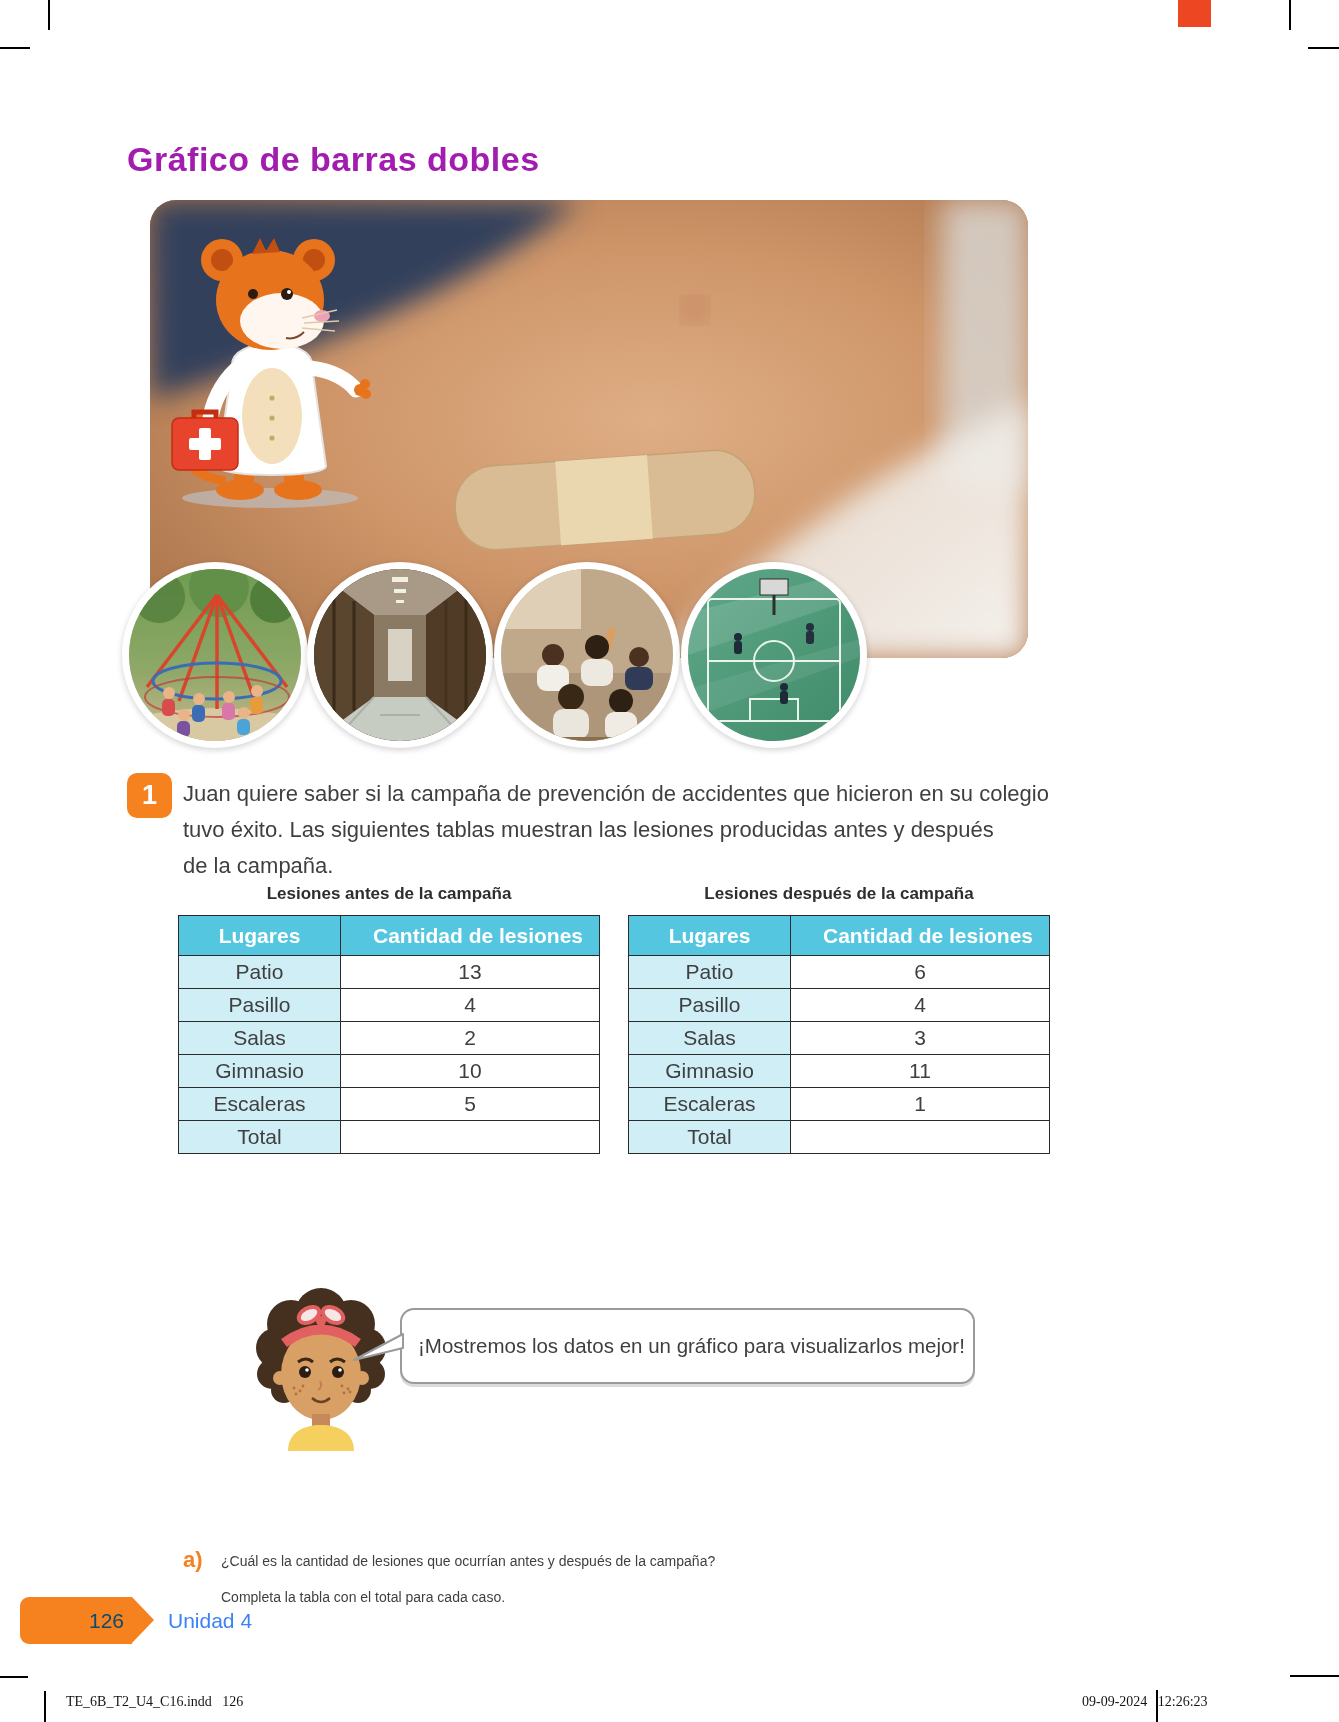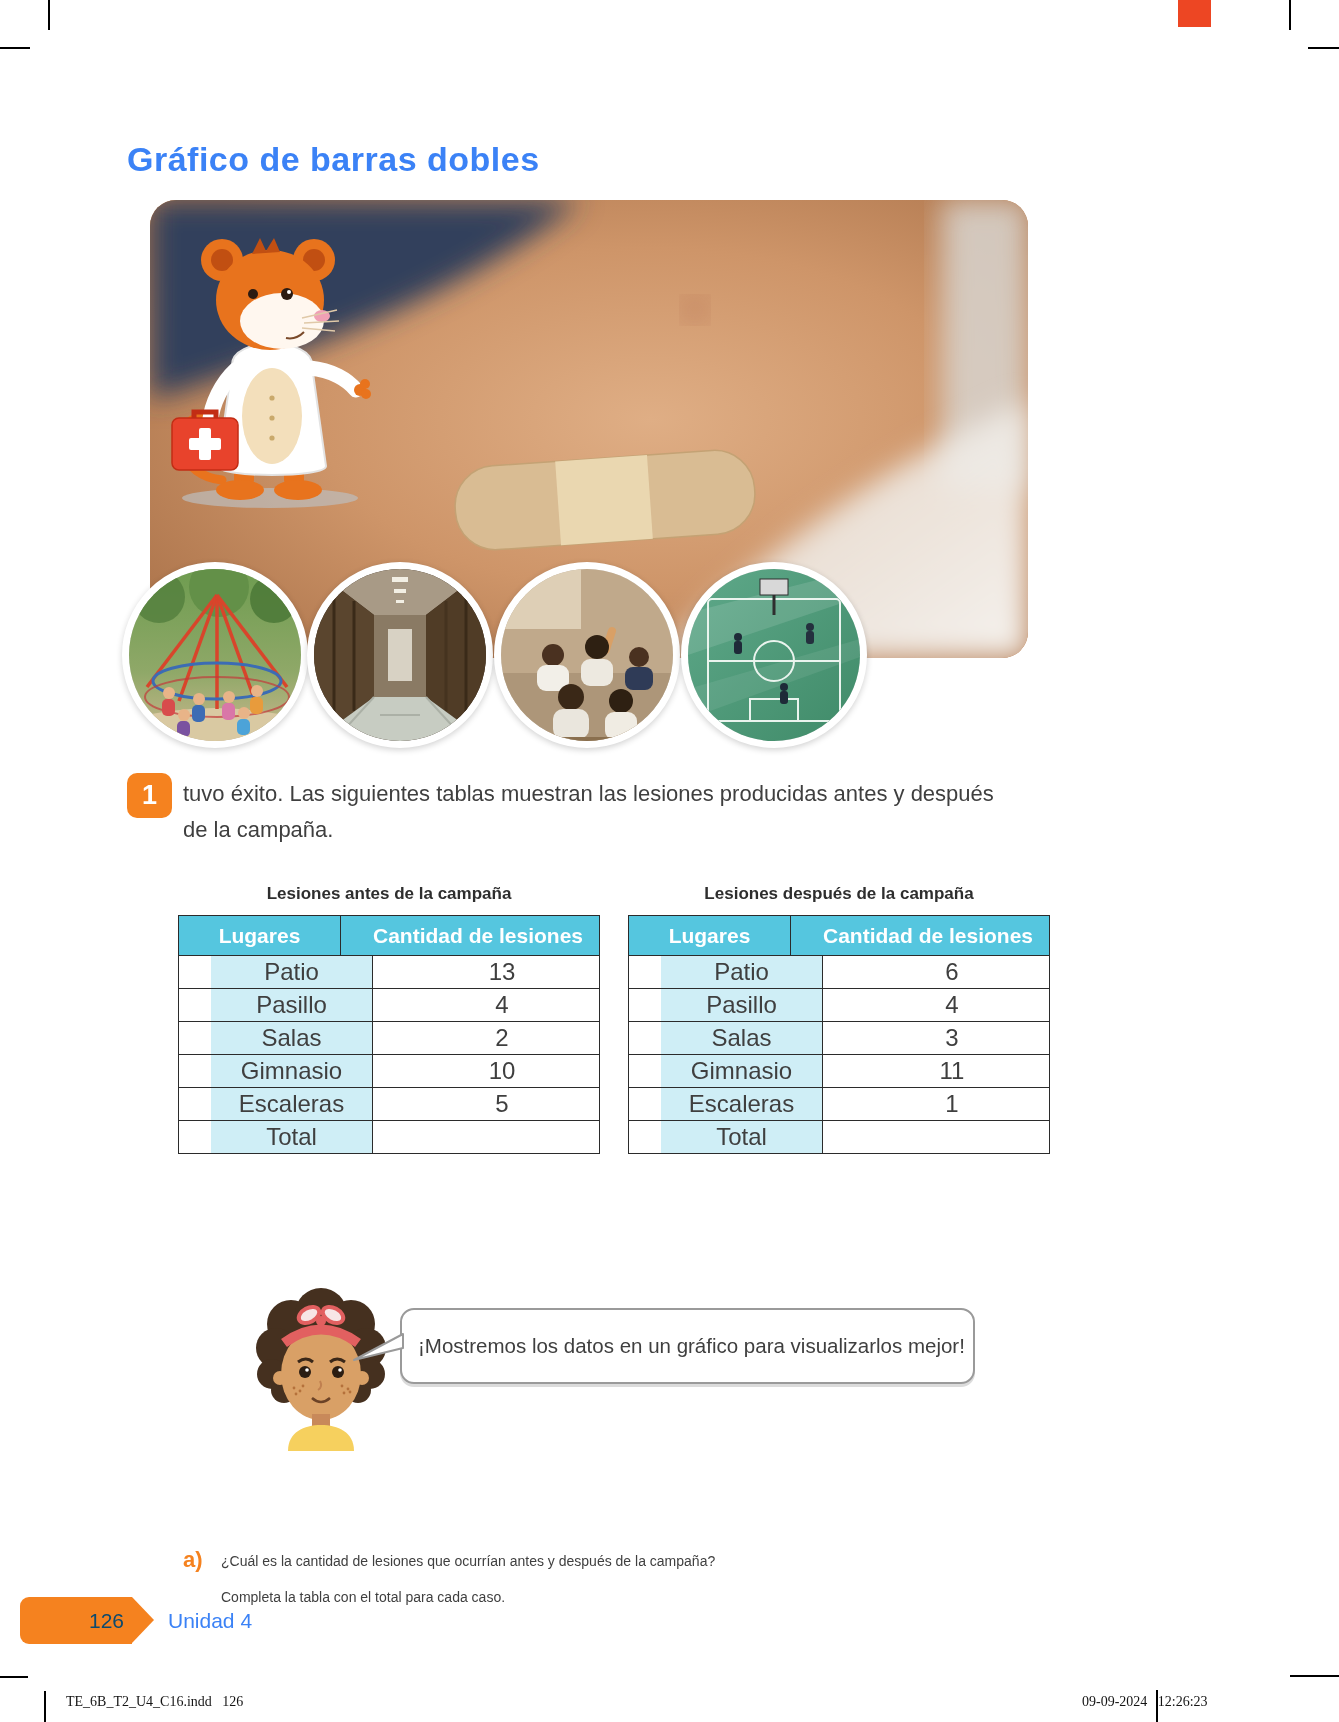--- a/index.html
+++ b/index.html
@@ -2,21 +2,21 @@
 <html><head>
 <meta charset="utf-8">
 <style>
   html,body{margin:0;padding:0;background:#ffffff;}
   .page{position:relative;width:1339px;height:1722px;background:#ffffff;
         font-family:"Liberation Sans","DejaVu Sans",sans-serif;overflow:hidden;color:#3d3d3d;}
   .mark{position:absolute;background:#000;}
   .reg-red{position:absolute;left:1178px;top:0;width:33px;height:27px;background:#ED4623;}
 
   .doc-title{position:absolute;left:127px;top:140px;font-size:34px;font-weight:bold;
-             color:#3b82f6;letter-spacing:.5px;}
+             color:#a21caf;letter-spacing:.5px;}
 
   .photo{position:absolute;left:150px;top:200px;width:878px;height:458px;border-radius:26px;
          overflow:hidden;background:#C98F63;}
   .photo svg{display:block;}
   .mascot{position:absolute;left:2px;top:18px;}
 
   .circle-photo{position:absolute;width:172px;height:172px;border-radius:50%;
                 border:7px solid #ffffff;overflow:hidden;box-shadow:0 2px 6px rgba(0,0,0,.18);
                 background:#ddd;z-index:5;}
   .cp1{left:122px;top:562px;} .cp2{left:307px;top:562px;}
@@ -32,21 +32,21 @@
              font-weight:bold;color:#2e2e2e;}
   .tt-before{left:178px;} .tt-after{left:628px;}
   .dtable{position:absolute;top:915px;width:422px;border:1.5px solid #2b2b2b;box-sizing:border-box;
           background:#fff;}
   .dt-before{left:178px;} .dt-after{left:628px;}
   .dtable .hdr{display:flex;height:39px;background:#55C6DF;gap:16px;}
   .dtable .hdr div{line-height:39px;text-align:center;color:#fff;font-weight:bold;font-size:21px;}
   .dtable .h1{width:162px;border-right:1px solid #2b2b2b;box-sizing:border-box;}
   .dtable .h2{flex:1;}
   .dtable .row{display:flex;height:33px;border-top:1px solid #2b2b2b;box-sizing:border-box;}
-  .dtable .row div{line-height:31px;text-align:center;font-size:24px;color:#3f3f3f;margin-left:32px;}
+  .dtable .row div{line-height:31px;text-align:center;font-size:21px;color:#3f3f3f;}
   .dtable .c1{width:162px;background:#CFEEF6;border-right:1px solid #2b2b2b;box-sizing:border-box;}
   .dtable .c2{flex:1;background:#fff;}
 
   .girl{position:absolute;left:246px;top:1286px;}
   .bubble{position:absolute;left:400px;top:1308px;width:575px;height:76px;background:#fff;
           border:2px solid #9a9a9a;border-radius:14px;box-sizing:border-box;
           box-shadow:0 3px 0 rgba(0,0,0,.14);z-index:2;}
   .bubble span{display:block;padding:0 16px;text-align:center;line-height:72px;font-size:20.5px;
           color:#3f3f3f;white-space:nowrap;}
   .bubble-tail{position:absolute;left:352px;top:1332px;z-index:3;}
@@ -260,20 +260,21 @@
         <circle cx="122" cy="58" r="4" fill="#24303E"></circle>
           <rect x="118" y="62" width="8" height="13" rx="3" fill="#24303E"></rect>
         <circle cx="96" cy="118" r="4" fill="#1E2A38"></circle>
           <rect x="92" y="122" width="8" height="13" rx="3" fill="#1E2A38"></rect>
       </g>
     </svg>
   </div>
 
   <div class="ex-badge">1</div>
   <div class="ex-text">
+    <div>Juan quiere saber si la campaña de prevención de accidentes que hicieron en su colegio</div>
     <div>tuvo éxito. Las siguientes tablas muestran las lesiones producidas antes y después</div>
     <div>de la campaña.</div>
   </div>
 
   <div class="tbl-title tt-before">Lesiones antes de la campaña</div>
   <div class="tbl-title tt-after">Lesiones después de la campaña</div>
 
   <div class="dtable dt-before">
     <div class="hdr">
       <div class="h1">Lugares</div>

